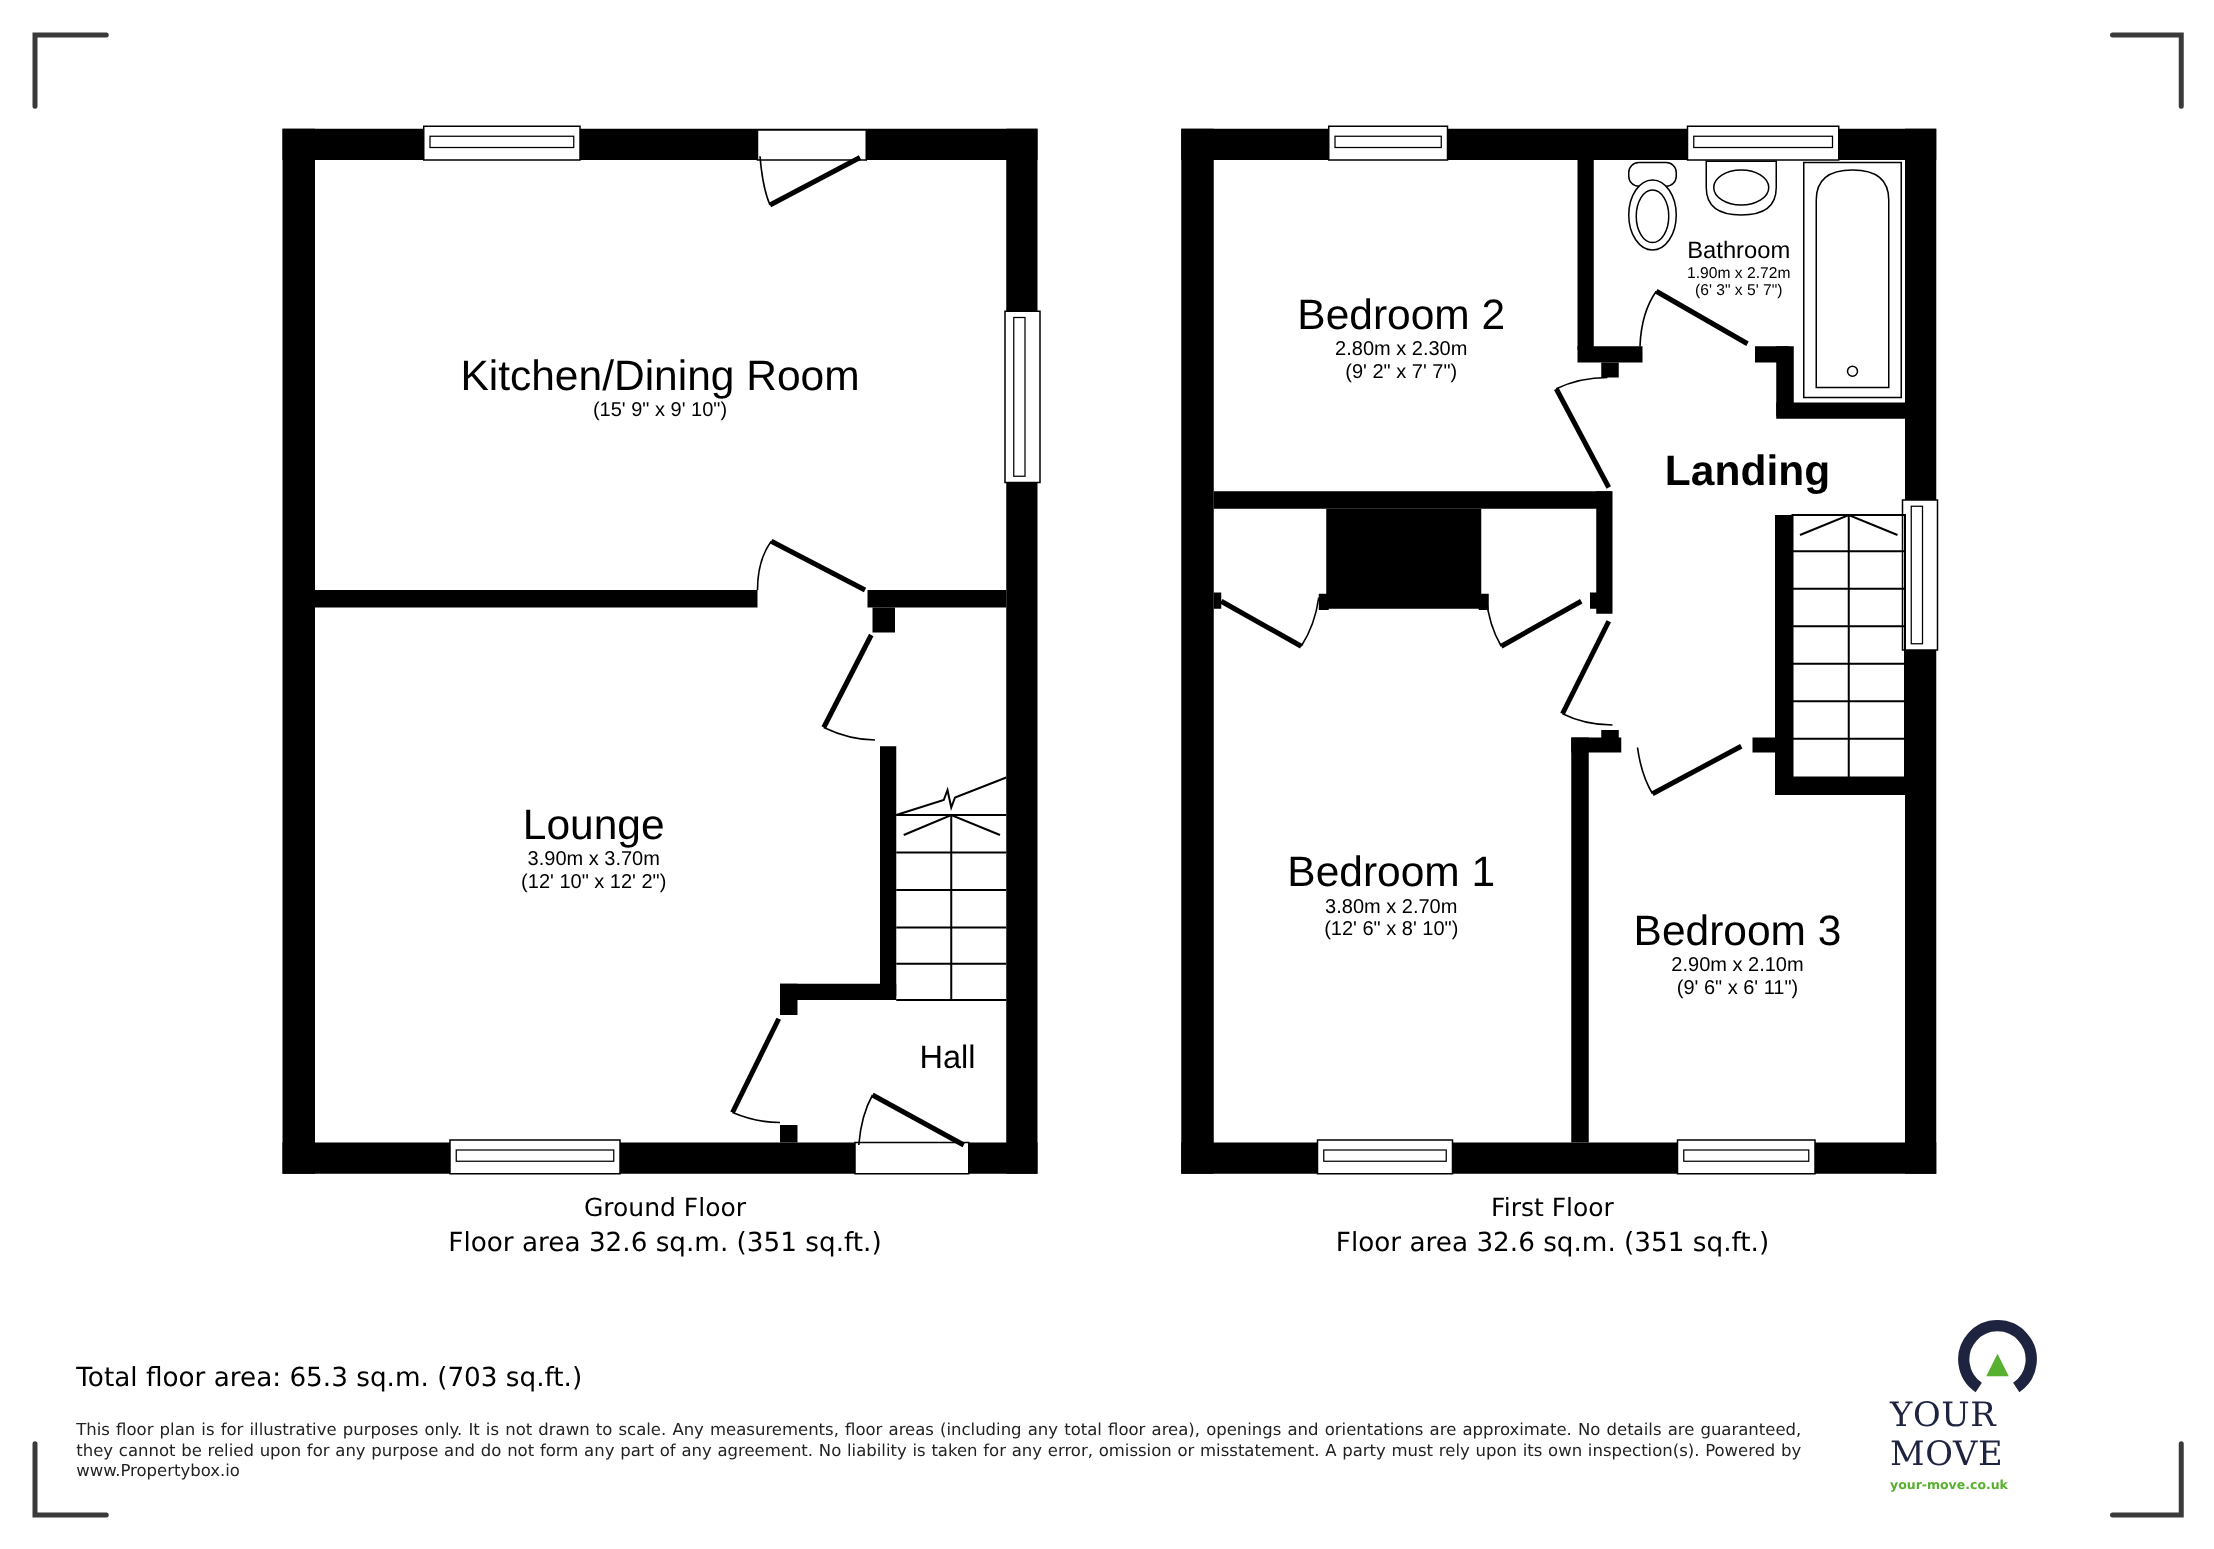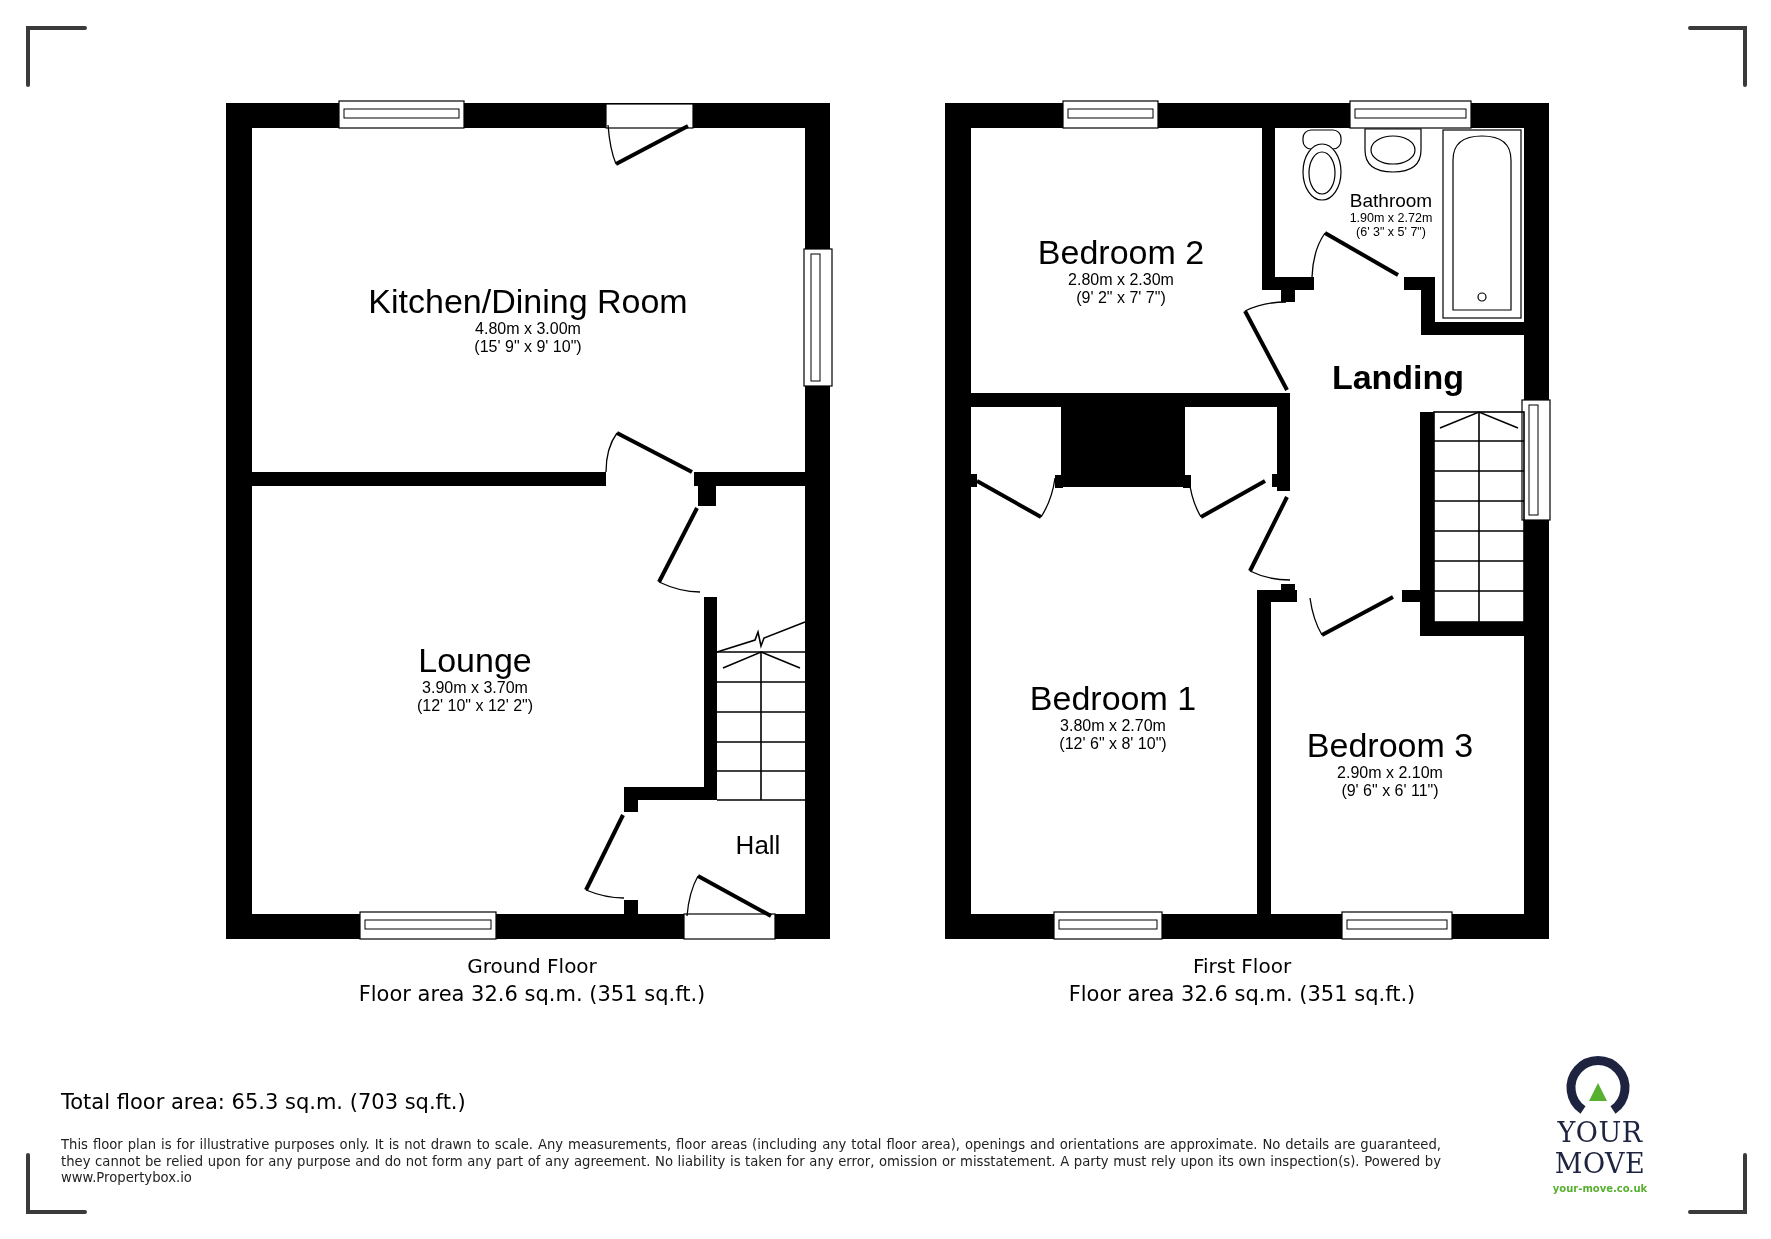--- a/index.html
+++ b/index.html
@@ -16,21 +16,21 @@
   .room-label { position:absolute; transform:translateX(-50%); text-align:center; white-space:nowrap; font-family:"Liberation Sans", sans-serif; line-height:1.12; }
   .room-name { font-size:34px; display:block; }
   .room-dim { font-size:16px; display:block; }
   .room-name-sm { font-size:19px; display:block; }
   .room-dim-sm { font-size:12.5px; display:block; }
   .floor-title { position:absolute; transform:translateX(-50%); text-align:center; white-space:nowrap; font-family:"DejaVu Sans", sans-serif; }
   .floor-title .t { font-size:20px; display:block; line-height:1.3; }
   .floor-title .a { font-size:21px; display:block; line-height:1.5; }
   .total { position:absolute; left:61px; top:1090px; font-size:21px; font-family:"DejaVu Sans", sans-serif; }
   .disclaimer { position:absolute; left:61px; top:1137px; width:1380px; font-size:13.2px; line-height:16.5px; color:#222; font-family:"DejaVu Sans", sans-serif; text-align:justify; }
-  .logo { position:absolute; left:1512px; top:1055px; width:176px; text-align:center; }
+  .logo { position:absolute; left:1512px; top:1055px; width:176px; text-align:left; }
   .logo-name { display:block; font-family:"DejaVu Serif", serif; font-size:27px; color:#1e2340; letter-spacing:0.5px; margin-top:2px; }
   .logo-url { display:block; font-family:"DejaVu Sans", sans-serif; font-size:10px; color:#58b030; font-weight:bold; margin-top:4px; }
 </style>
 </head>
 <body>
 
 <svg class="plan" viewBox="0 0 1771 1239" xmlns="http://www.w3.org/2000/svg">
 
   <g>
     <path class="bracket" d="M28 85 V28 H85"></path>
@@ -187,21 +187,20 @@
   </g>
 
   <g>
     <path d="M1583 1110 A27 27 0 1 1 1613 1110" fill="none" stroke="#1e2340" stroke-width="9" stroke-linecap="butt"></path>
     <polygon points="1598,1083 1589,1101 1607,1101" fill="#58b030"></polygon>
   </g>
 </svg>
 
 <div class="room-label" style="left:528px; top:282px;">
   <span class="room-name">Kitchen/Dining Room</span>
-  <span class="room-dim">4.80m x 3.00m</span>
   <span class="room-dim">(15' 9" x 9' 10")</span>
 </div>
 <div class="room-label" style="left:475px; top:641px;">
   <span class="room-name">Lounge</span>
   <span class="room-dim">3.90m x 3.70m</span>
   <span class="room-dim">(12' 10" x 12' 2")</span>
 </div>
 <div class="room-label" style="left:758px; top:831px;">
   <span class="room-dim" style="font-size:26px;">Hall</span>
 </div>

